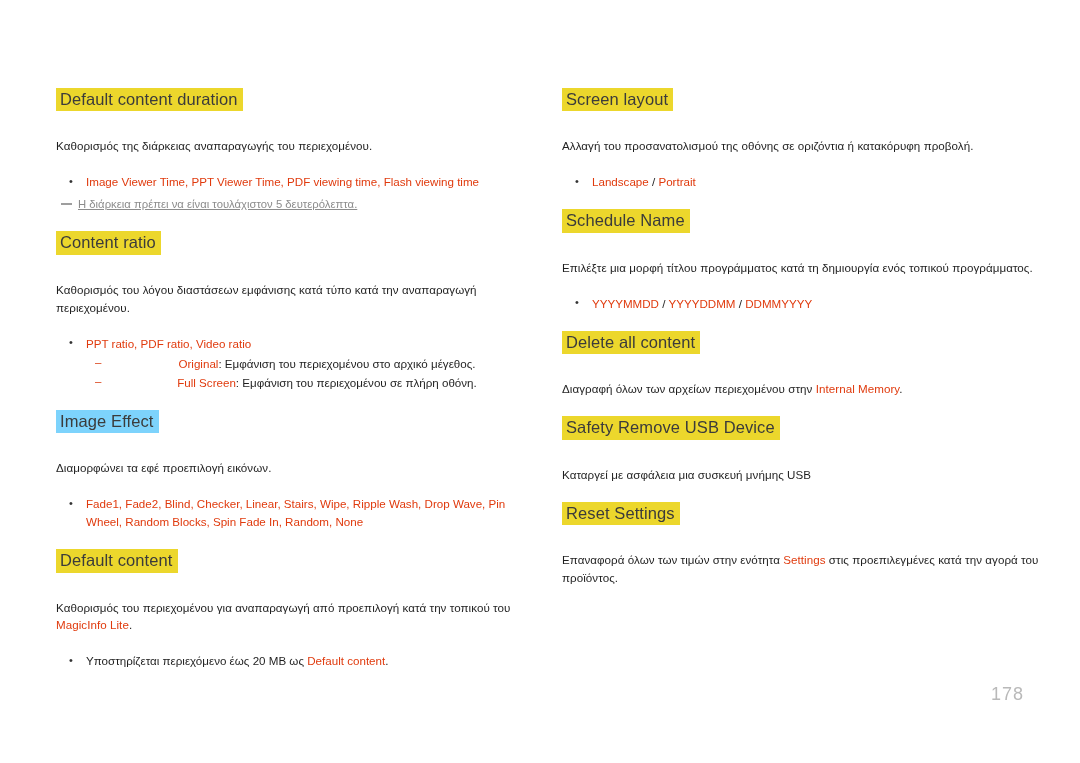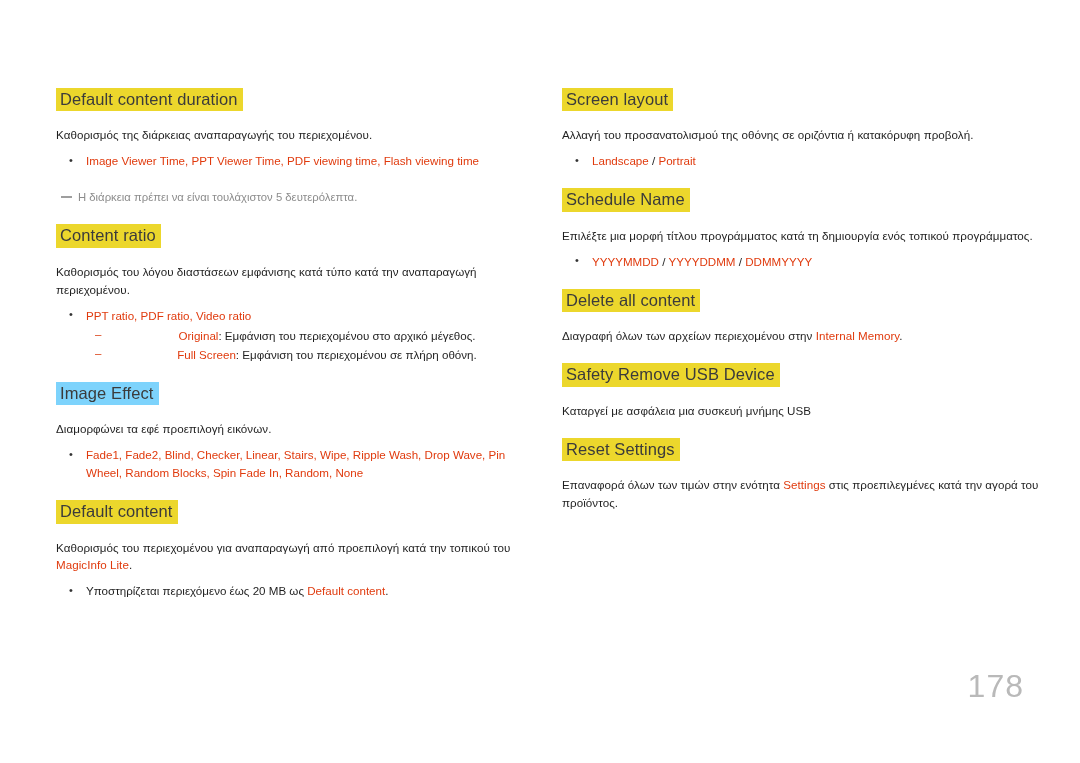--- a/index.html
+++ b/index.html
@@ -47,39 +47,39 @@
     line-height: 1.12;
     color: #3b3b3b;
     background: #ecd72c;
     letter-spacing: 0.1px;
   }
   h2.heading.pale {
     background: #7dd3fc;
   }
   
   p.body-text {
-    margin: 15px 0 0 0;
+    margin: 26px 0 0 0;
     font-size: 11.6px;
     line-height: 1.55;
     color: #1f1f1f;
     letter-spacing: 0.05px;
   }
   
   ul.bullets {
     list-style: none;
     margin: 7px 0 0 0;
     padding: 0;
   }
   ul.bullets.tight {
     margin-top: 4px;
   }
   ul.bullets > li {
     position: relative;
     padding-left: 30px;
-    margin: 8px 0 2px 0;
+    margin: 18px 0 2px 0;
     font-size: 11.6px;
     line-height: 1.55;
     color: #1f1f1f;
   }
   ul.bullets > li::before {
     content: "\2022";
     position: absolute;
     left: 13px;
     top: -0.5px;
     font-size: 11px;
@@ -106,25 +106,26 @@
     top: -1px;
     font-size: 11.5px;
     color: #d9380d;
   }
   .sub-wrap {
     padding-left: 28px;
   }
   
   .note {
     position: relative;
-    margin: 19px 0 0 0;
+    margin: 5px 0 0 0;
     padding-left: 22px;
     font-size: 11.3px;
     line-height: 1.5;
     color: #8c8c8c;
+    text-decoration: underline;
   }
   .note::before {
     content: "";
     position: absolute;
     left: 5px;
     top: 7px;
     width: 11px;
     height: 2px;
     background: #9e9e9e;
   }
@@ -133,21 +134,21 @@
     color: #e03a0d;
   }
   .sep {
     color: #1f1f1f;
   }
   
   .page-number {
     position: absolute;
     right: 56px;
     bottom: 30px;
-    font-size: 32px;
+    font-size: 18px;
     color: #b9b9b9;
     letter-spacing: 1px;
     font-family: "Liberation Sans", "DejaVu Sans", sans-serif;
   }
 </style>
 </head>
 <body>
 
 <div class="page">
 

